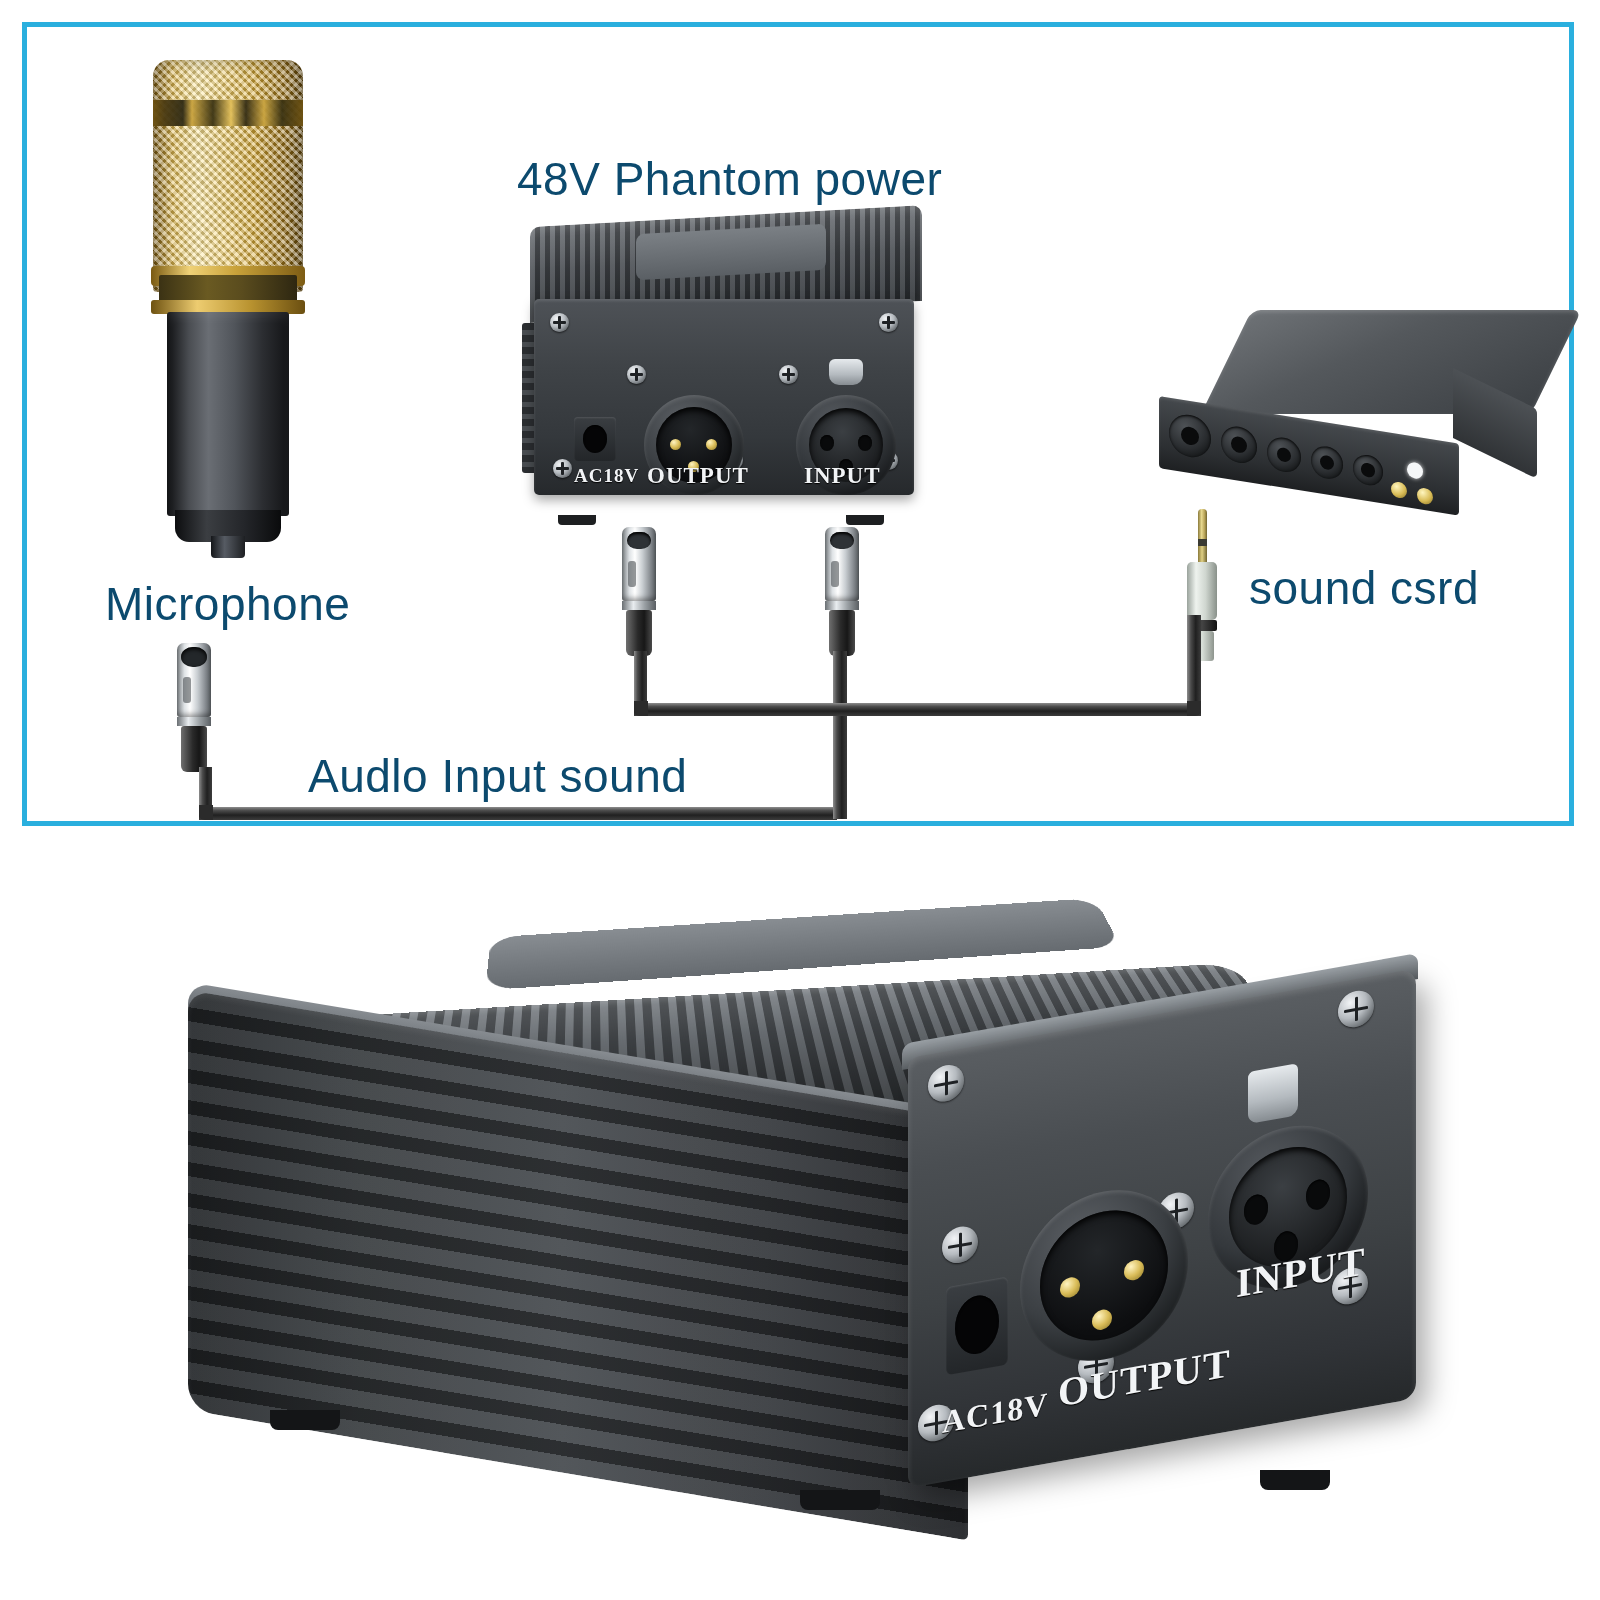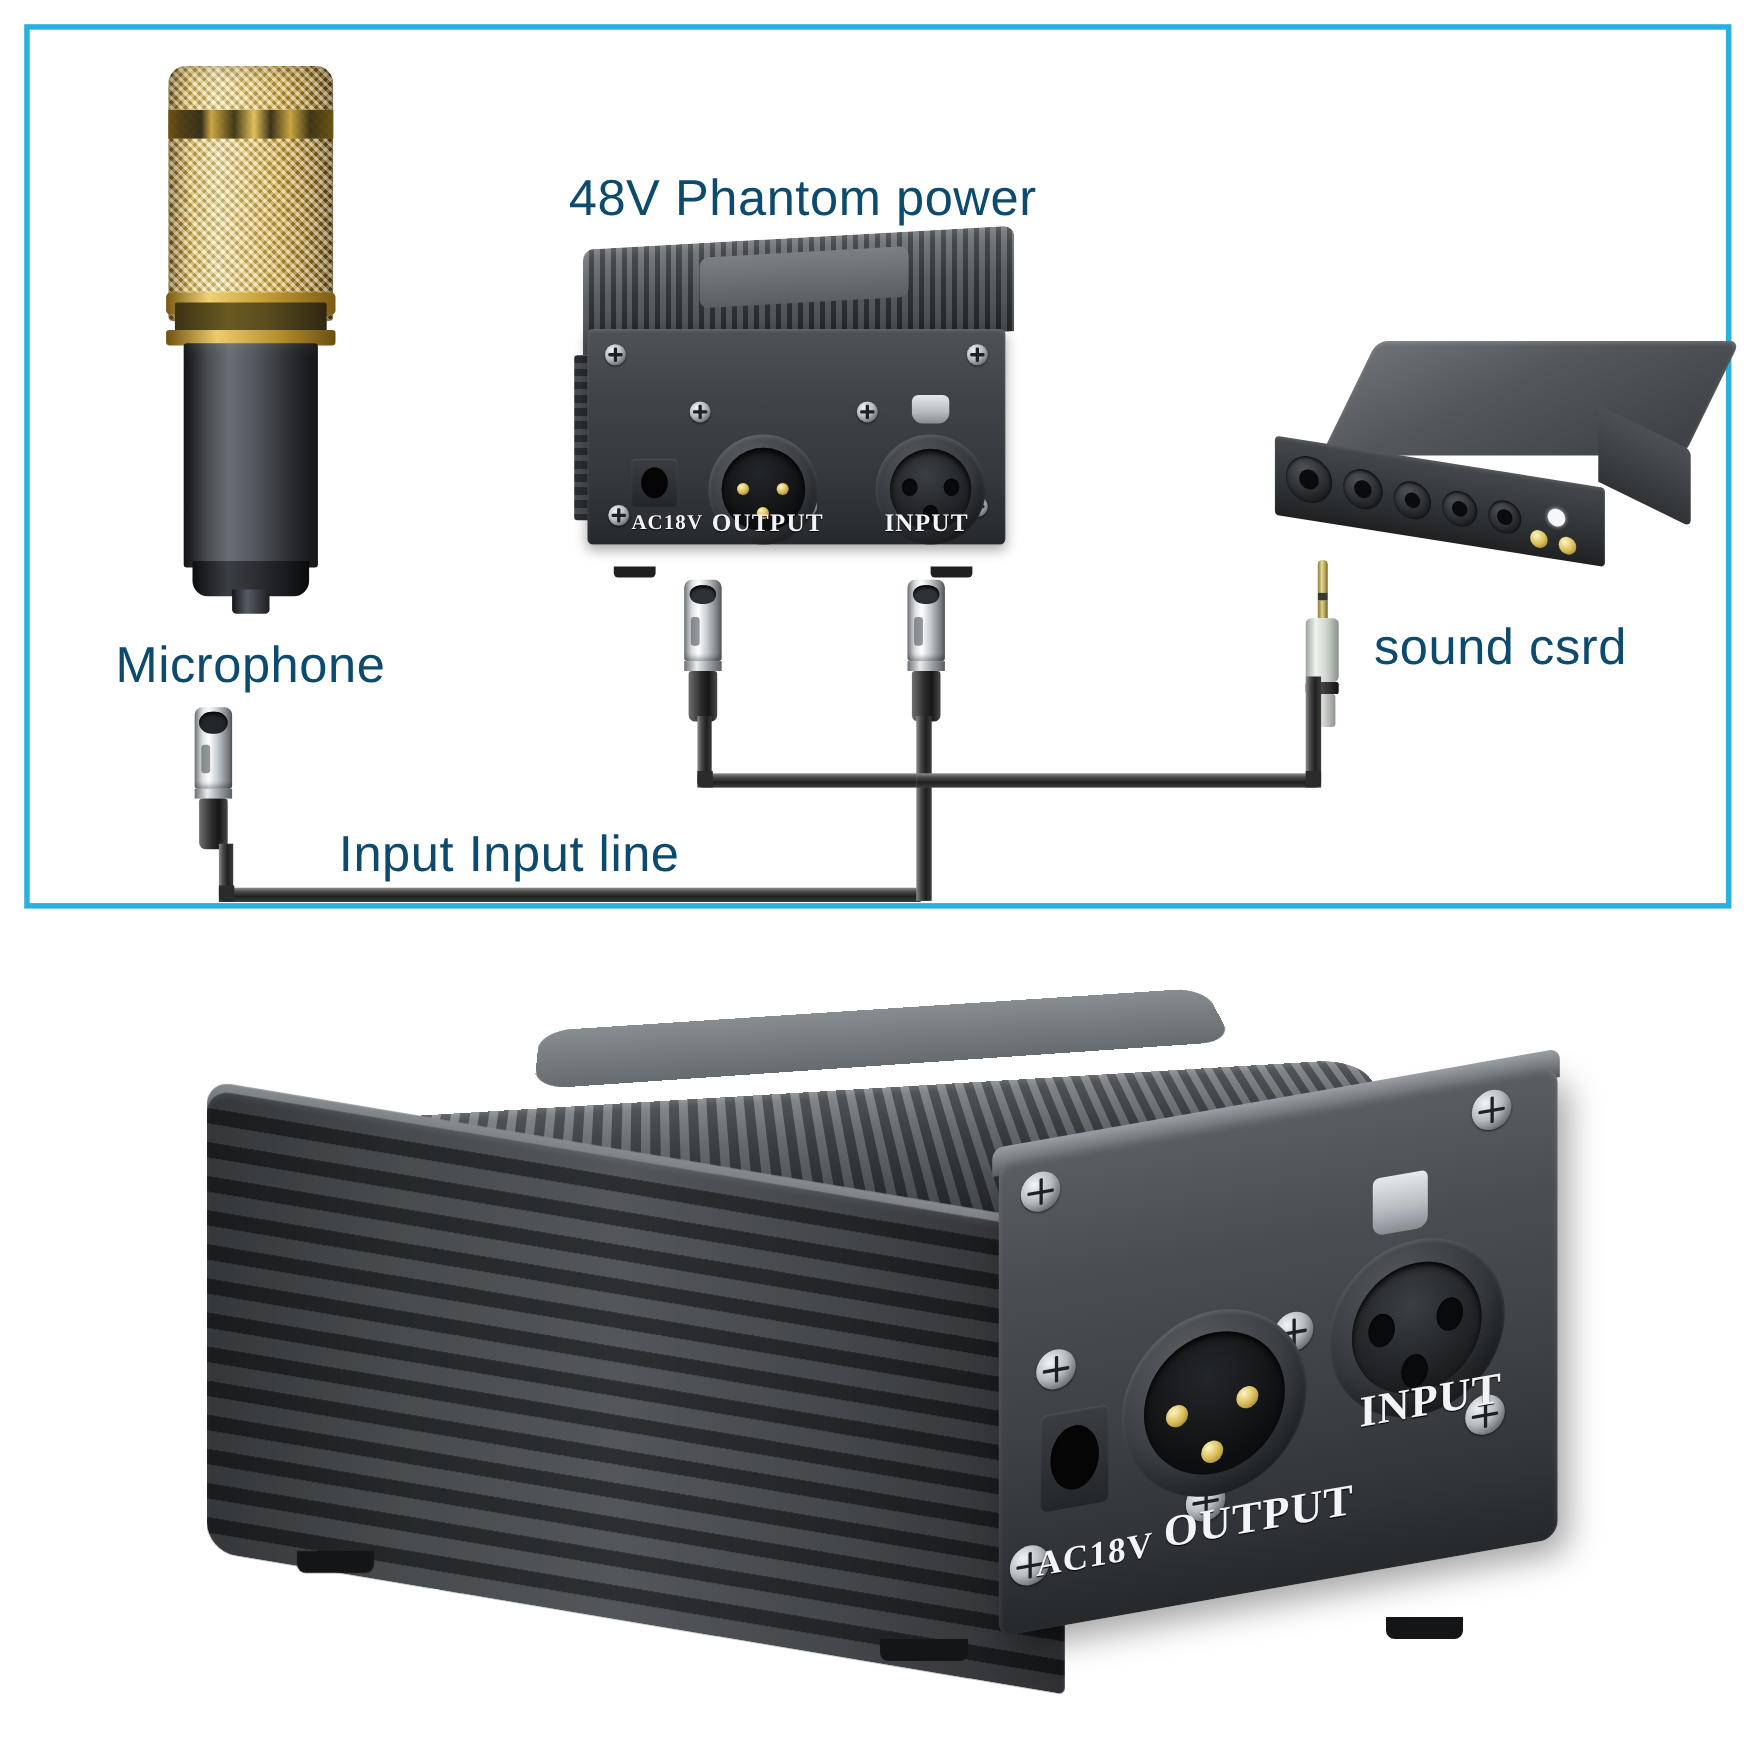--- a/index.html
+++ b/index.html
@@ -182,21 +182,21 @@
 </head>
 <body>
 
 <div class="stage">
 
   <div id="diagram-panel">
 
     <div class="lbl" id="label-title">48V Phantom power</div>
     <div class="lbl" id="label-microphone">Microphone</div>
     <div class="lbl" id="label-soundcard">sound  csrd</div>
-    <div class="lbl" id="label-audioline">Input  Input  line</div>
+    <div class="lbl" id="label-audioline">Audlo  Input  sound</div>
 
     <div id="microphone">
       <div class="mic-grille"></div>
       <div class="mic-topband"></div>
       <div class="mic-ring"></div>
       <div class="mic-darkband"></div>
       <div class="mic-ring2"></div>
       <div class="mic-body"></div>
       <div class="mic-base"></div>
       <div class="mic-stub"></div>

